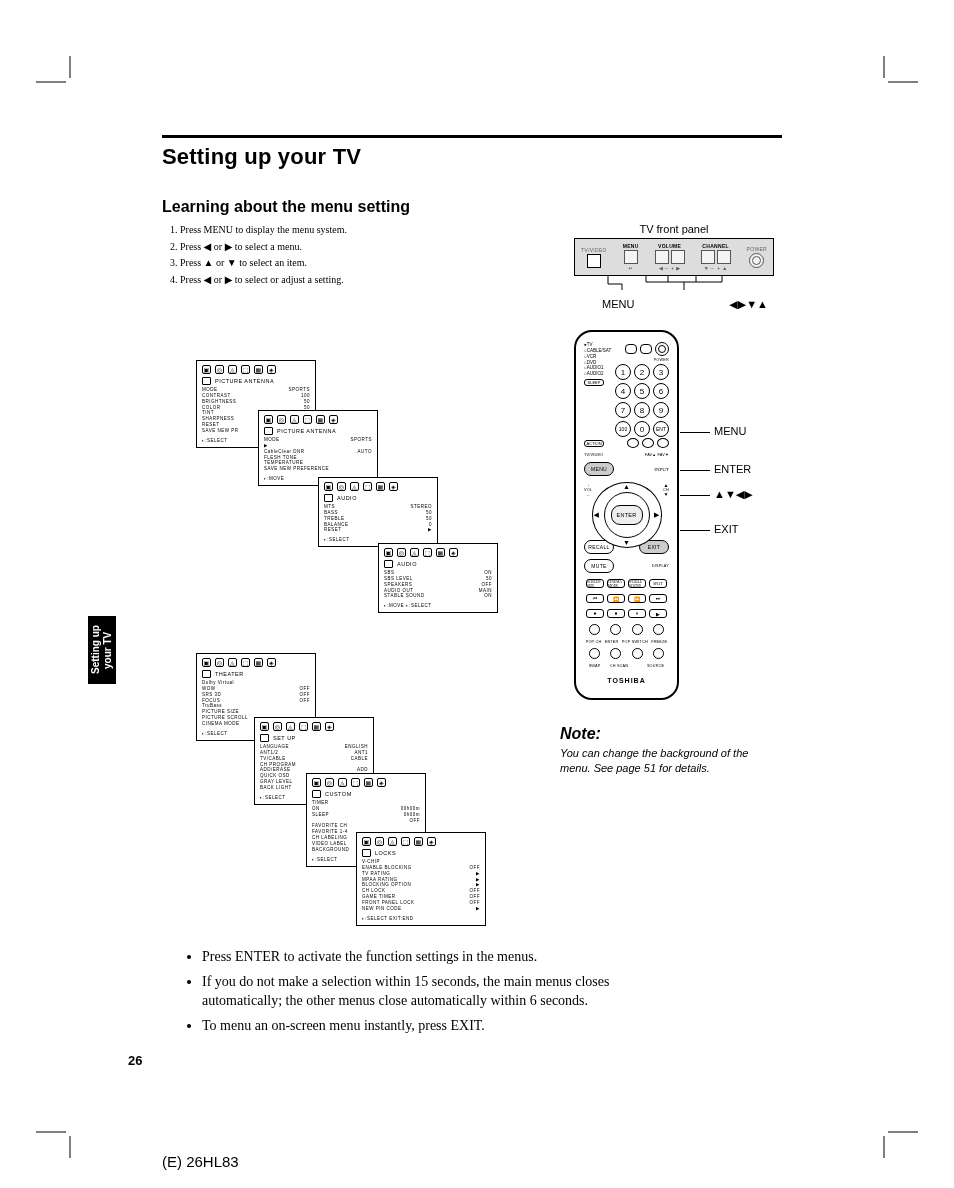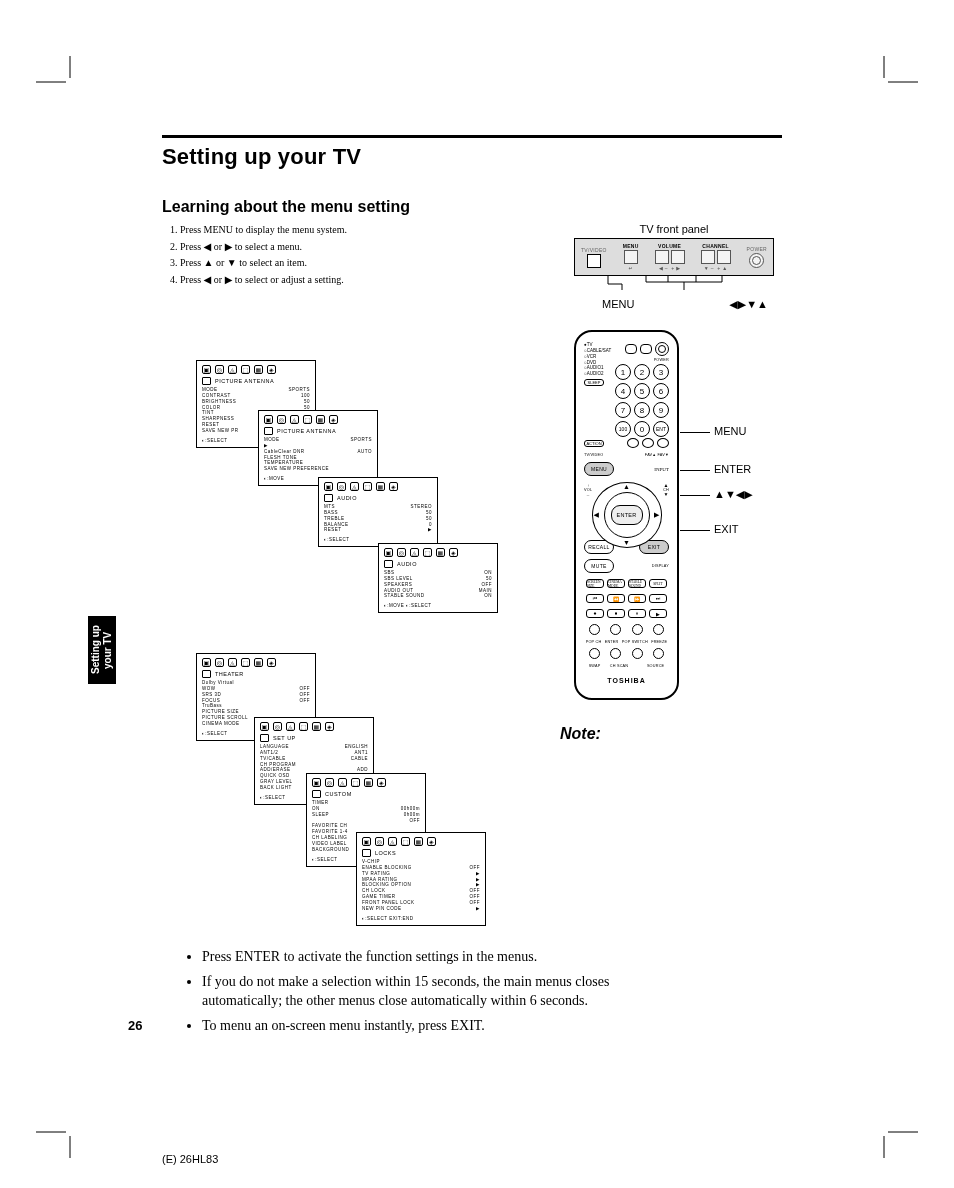--- a/index.html
+++ b/index.html
@@ -20,22 +20,22 @@
   .steps { margin-top: 6px; margin-left: 18px; width: 380px; font-size: 10px; line-height: 1.55; }
   .steps li { margin-bottom: 1px; }
   .bullets { margin-top: 8px; margin-left: 18px; font-size: 14px; line-height:1.35; width: 420px; }
   .bullets li { margin-bottom: 6px; list-style: disc; }
   .side-tab {
     position: absolute; left: 88px; top: 616px; width: 28px; height: 68px;
     background:#000; color:#fff; font-family:Arial,Helvetica,sans-serif; font-weight:bold; font-size:10px;
     display:flex; align-items:center; justify-content:center; writing-mode: vertical-rl; transform: rotate(180deg);
     text-align:center; line-height:1.2;
   }
-  .page-num { position:absolute; left:128px; top:1018px; font-family:Arial,Helvetica,sans-serif; font-weight:bold; font-size:13px; }
-  .footer-model { position:absolute; left:162px; top:1153px; font-family:Arial,Helvetica,sans-serif; font-size:11px; }
+  .page-num { position:absolute; left:128px; top:1053px; font-family:Arial,Helvetica,sans-serif; font-weight:bold; font-size:13px; }
+  .footer-model { position:absolute; left:162px; top:1153px; font-family:Arial,Helvetica,sans-serif; font-size:15px; }
 
   
   .cascade { position: absolute; left: 196px; top: 360px; width: 400px; height: 580px; }
   .menubox { position:absolute; background:#fff; border:1px solid #000; font-family: Arial, Helvetica, sans-serif; font-size:5.5px; letter-spacing:0.5px; padding:4px 5px 4px 5px; }
   .menubox .icons { display:flex; gap:4px; margin-bottom:3px; }
   .menubox .icons span { width:9px; height:9px; border:0.7px solid #000; border-radius:2px; display:flex; align-items:center; justify-content:center; font-size:6px; line-height:1; }
   .menubox .row { display:flex; justify-content:space-between; font-size:4.5px; letter-spacing:0.5px; line-height:1.3; }
   .menubox .foot { margin-top:4px; font-size:4.5px; letter-spacing:0.5px; }
   .menubox .pictitle { display:flex; gap:4px; align-items:center; margin-bottom:2px; }
   .menubox .pictitle .box { width:9px; height:8px; border:0.7px solid #000; border-radius:1px; }
@@ -639,20 +639,21 @@
 <div class="callout-text" style="left:714px;top:425px">MENU</div>
 <div class="callout-line" style="left:680px;top:470px;width:30px"></div>
 <div class="callout-text" style="left:714px;top:463px">ENTER</div>
 <div class="callout-line" style="left:680px;top:495px;width:30px"></div>
 <div class="callout-text" style="left:714px;top:488px">▲▼◀▶</div>
 <div class="callout-line" style="left:680px;top:530px;width:30px"></div>
 <div class="callout-text" style="left:714px;top:523px">EXIT</div>
 
 <div class="note">
   <div class="nh">Note:</div>
+  <div class="nt">You can change the background of the menu. See page 51 for details.</div>
 </div>
 
 <div class="side-tab">
     <span>Setting up
 your TV</span>
   </div>
 
 <div class="page-num">26</div>
 <div class="footer-model">(E) 26HL83</div>
 

